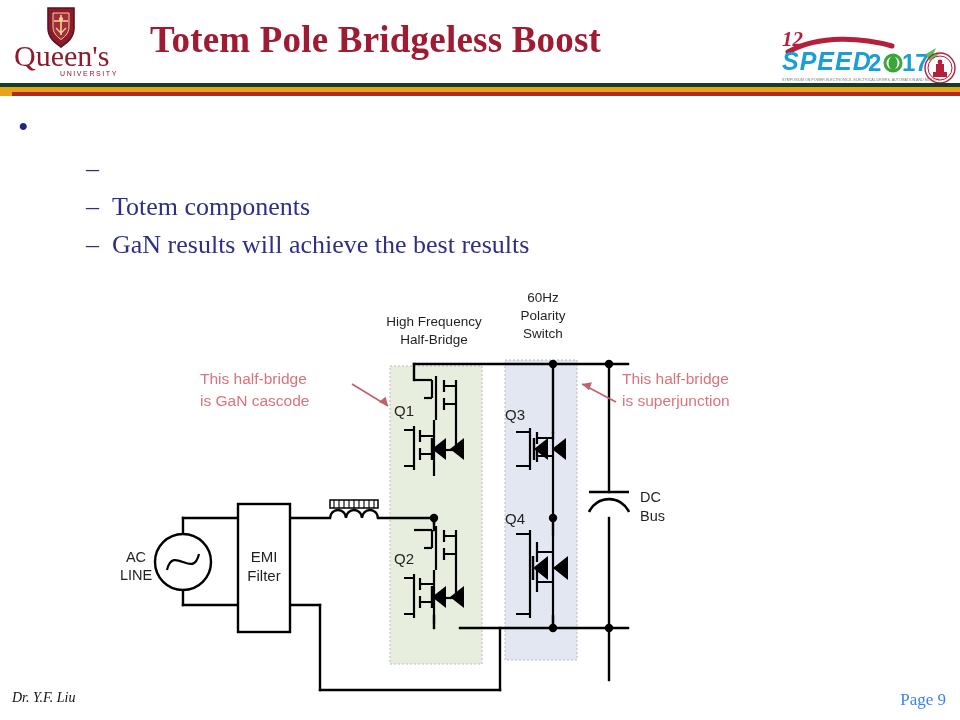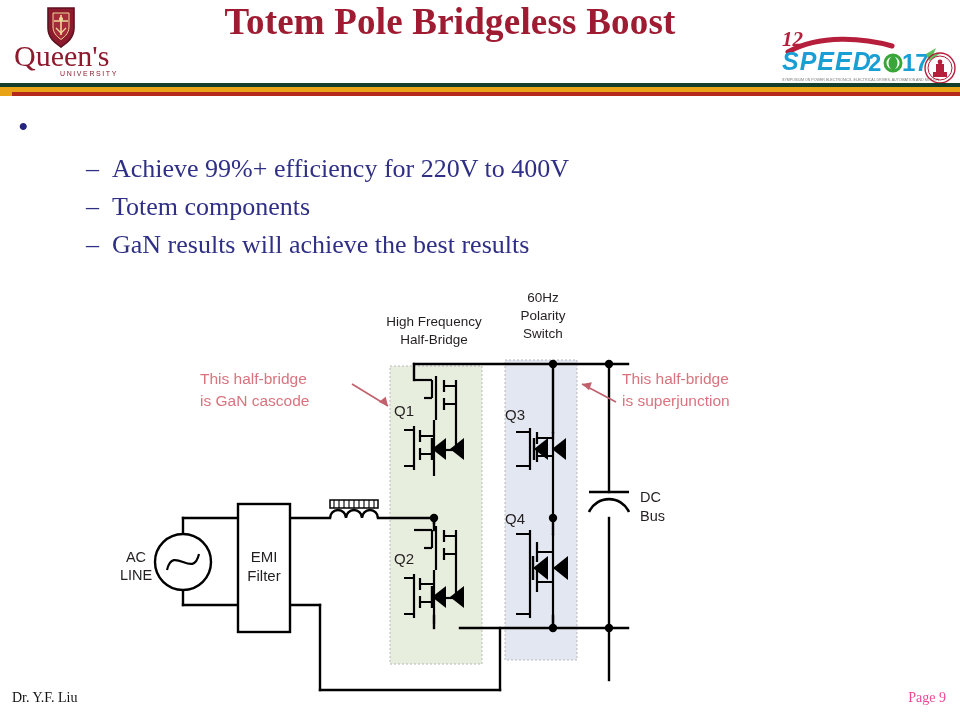--- a/index.html
+++ b/index.html
@@ -5,22 +5,22 @@
   html,body{margin:0;padding:0;}
   body{
     width:960px;height:720px;background:#ffffff;overflow:hidden;
     font-family:"Liberation Sans", sans-serif;position:relative;
   }
   
   #header{position:absolute;left:0;top:0;width:960px;height:92px;}
   #queens-logo{position:absolute;left:10px;top:4px;width:135px;height:80px;}
   #speed-logo{position:absolute;left:768px;top:24px;width:190px;height:70px;}
   #slide-title{
-    position:absolute;left:150px;top:0;width:600px;
-    text-align:center;font-family:"Liberation Serif", serif;
+    position:absolute;left:150px;top:18px;width:600px;
+    text-align:left;font-family:"Liberation Serif", serif;
     font-weight:bold;font-size:37px;color:#9e1b32;letter-spacing:.2px;
     white-space:nowrap;
   }
   #divider{position:absolute;left:0;top:83px;width:960px;height:13px;}
   .bar{position:absolute;left:0;width:960px;}
   .bar-green{top:0;height:4px;background:#123f2b;}
   .bar-gold{top:4px;height:5px;background:#e8a317;}
   .bar-red{top:9px;height:4px;background:#b5291b;}
   #bar-tip{position:absolute;left:0;top:4px;width:12px;height:9px;background:#e8a317;}
 
@@ -31,23 +31,23 @@
   .b1 .dot{font-size:30px;margin-right:14px;line-height:46px;}
   .b2{font-size:26px;line-height:38px;color:#2f2f86;margin-left:68px;display:flex;align-items:baseline;}
   .b2 .dash{margin-right:13px;}
 
   
   #circuit{position:absolute;left:0;top:280px;width:960px;height:420px;}
   #circuit svg{display:block;}
 
   
   #footer-author{position:absolute;left:12px;top:690px;font-family:"Liberation Serif", serif;
-    font-size:14px;color:#111;}
+    font-size:14px;color:#111;font-style:italic;}
   #footer-page{position:absolute;right:14px;top:690px;font-family:"Liberation Serif", serif;
-    font-size:14px;color:#ec4899;}
+    font-size:17px;color:#3b82f6;}
 </style>
 </head>
 <body>
 
 <div id="header">
 
   <div id="queens-logo">
     <svg width="135" height="80" viewBox="0 0 135 80">
 
       <g>
@@ -92,21 +92,20 @@
     <div id="bar-tip"></div>
   </div>
 </div>
 
 <div id="bullets">
   <div class="b1">
     <span class="dot">•</span>
   </div>
   <div class="b2">
     <span class="dash">–</span>
-    <span>Achieve 99%+ efficiency for 220V to 400V</span>
   </div>
   <div class="b2">
     <span class="dash">–</span>
     <span>Totem components</span>
   </div>
   <div class="b2">
     <span class="dash">–</span>
     <span>GaN results will achieve the best results</span>
   </div>
 </div>

